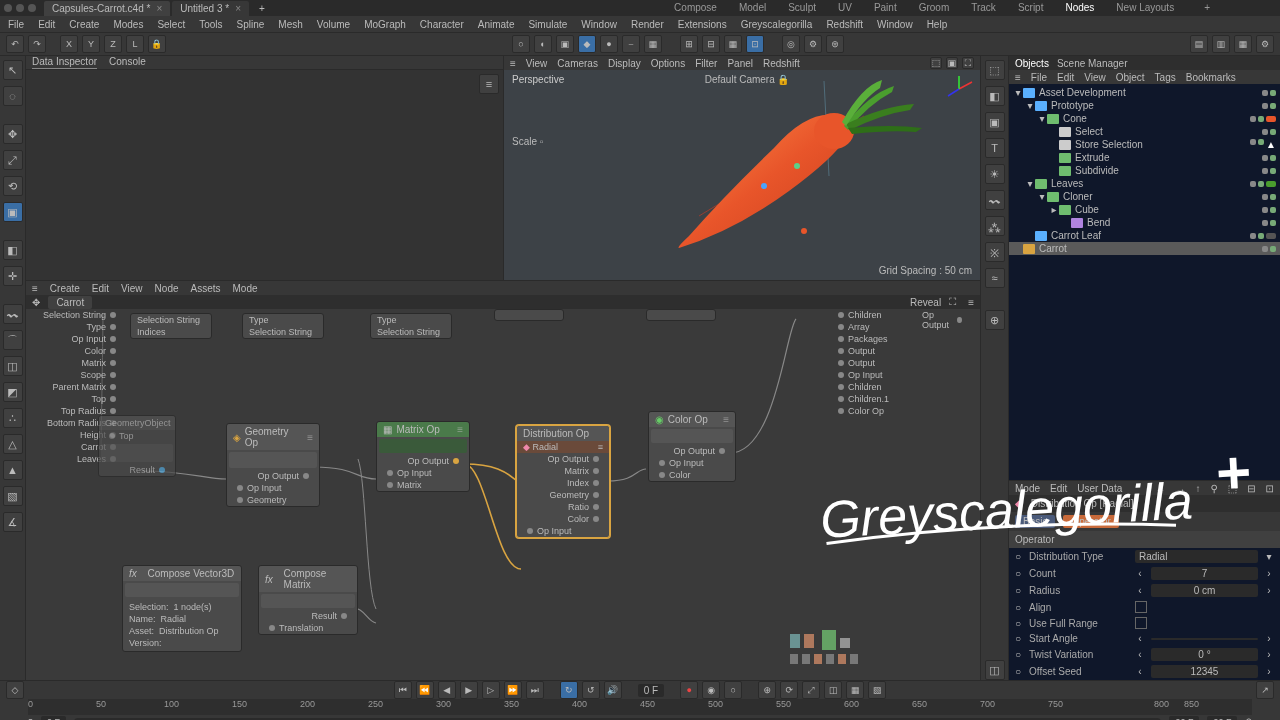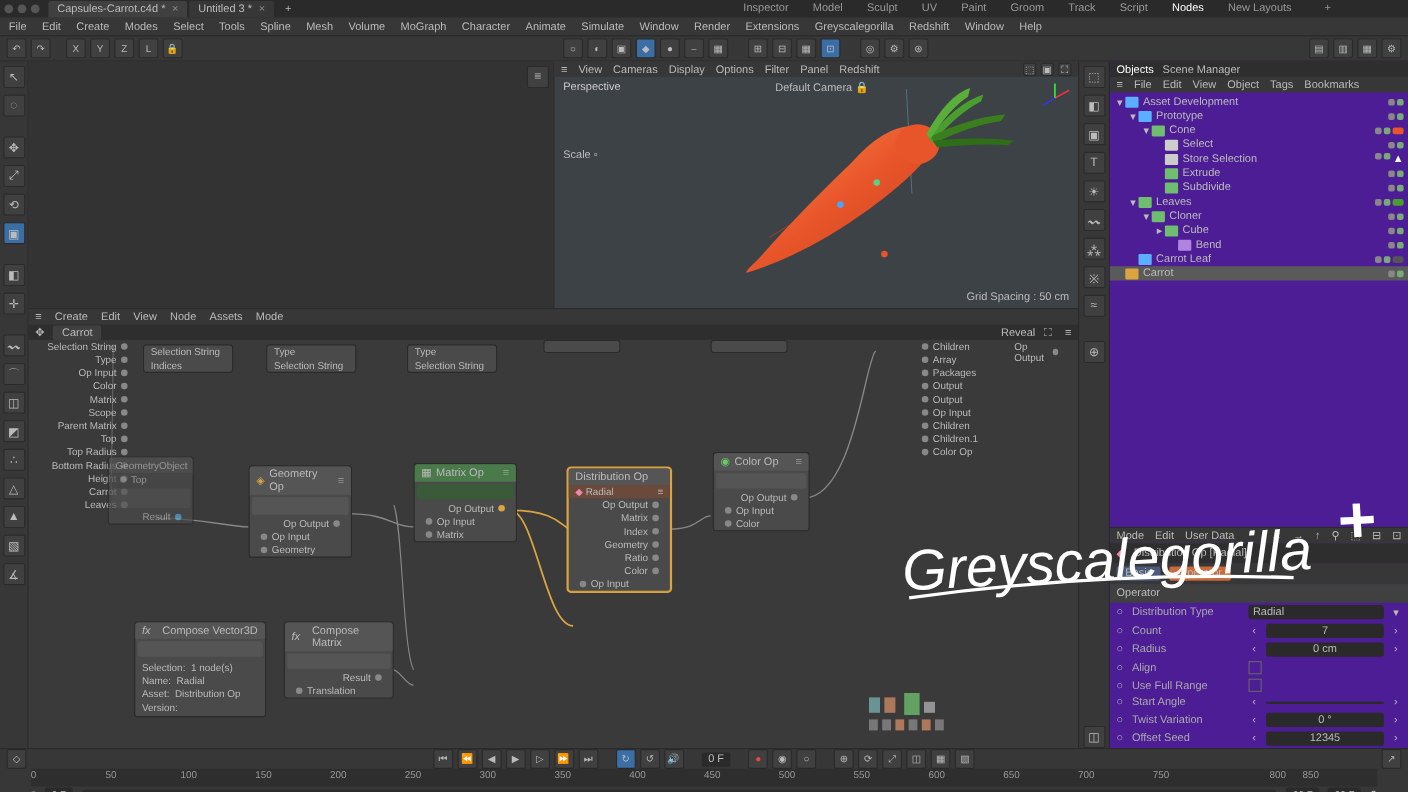--- a/index.html
+++ b/index.html
@@ -41,21 +41,21 @@
 .graph { position:absolute; inset:28px 0 0 0; background:#3a3a3a; }
 .node { position:absolute; background:#4a4a4a; border:1px solid #2a2a2a; border-radius:3px; font-size:9px; }
 .node.sel { border:1px solid #d9a441; box-shadow:0 0 0 1px #d9a441; }
 .node-head { background:#555; padding:2px 6px; border-radius:3px 3px 0 0; font-size:10px; display:flex; align-items:center; gap:4px; }
 .node-head .ham { margin-left:auto; opacity:.6; }
 .port { padding:1px 6px; display:flex; align-items:center; }
 .port.out { justify-content:flex-end; }
 .port .d { width:6px; height:6px; border-radius:50%; background:#888; margin:0 4px; }
 .port.out .d { order:2; }
 .rightcol { width:28px; background:#373737; border-left:1px solid #2a2a2a; display:flex; flex-direction:column; align-items:center; padding-top:4px; gap:6px; }
-.rightpanel { width:272px; background:#4c1d95; border-left:1px solid #2a2a2a; display:flex; flex-direction:column; }
+.rightpanel { width:272px; background:#0f172a; border-left:1px solid #2a2a2a; display:flex; flex-direction:column; }
 .panel-tabs { height:14px; background:#2e2e2e; display:flex; gap:8px; padding:0 6px; font-size:10px; align-items:center; }
 .panel-menu { height:14px; background:#373737; display:flex; gap:10px; padding:0 6px; font-size:10px; align-items:center; }
 .objtree { flex:0 0 auto; padding:2px 0; font-size:10px; }
 .orow { display:flex; align-items:center; height:13px; padding:0 4px; }
 .orow .ind { display:inline-block; }
 .orow .tw { width:10px; cursor:pointer; text-align:center; }
 .orow .ic { width:12px; height:10px; margin-right:4px; border-radius:1px; }
 .orow .nm { flex:1; }
 .orow .dots2 { display:flex; gap:2px; margin-left:auto; }
 .od { width:6px; height:6px; background:#888; border-radius:2px; }
@@ -83,21 +83,21 @@
 <div class="titlebar">
   <div class="dots">
     <div class="dot"></div>
       <div class="dot"></div>
       <div class="dot"></div>
   </div>
   <div class="tab active"><span>Capsules-Carrot.c4d *</span><span class="x">×</span></div>
   <div class="tab"><span>Untitled 3 *</span><span class="x">×</span></div>
   <div class="tab" style="background:none">+</div>
   <div class="topmodes" id="topmodes">
-      <span>Inspector</span>
+      <span>Compose</span>
       <span>Model</span>
       <span>Sculpt</span>
       <span>UV</span>
       <span>Paint</span>
       <span>Groom</span>
       <span>Track</span>
       <span>Script</span>
       <span class="sel">Nodes</span>
       <span>New Layouts</span>
       <span style="margin-left:8px">+</span>
@@ -182,20 +182,24 @@
     <div class="lt">△</div>
     <div class="lt">▲</div>
     <div class="lt">▧</div>
     <div class="lt">∡</div>
   </div>
 
   <div class="midcol">
     <div class="topviews">
 
       <div class="datainsp">
+        <div class="di-tabs">
+          <span style="border-bottom:1px solid #888">Data Inspector</span>
+          <span>Console</span>
+        </div>
         <div style="flex:1;background:#333;position:relative">
           <div style="position:absolute;right:4px;top:4px" class="lt">≡</div>
         </div>
       </div>
 
       <div class="viewport">
         <div class="vp-menu" id="vpmenu">
             <span>≡</span>
             <span>View</span>
             <span>Cameras</span>

